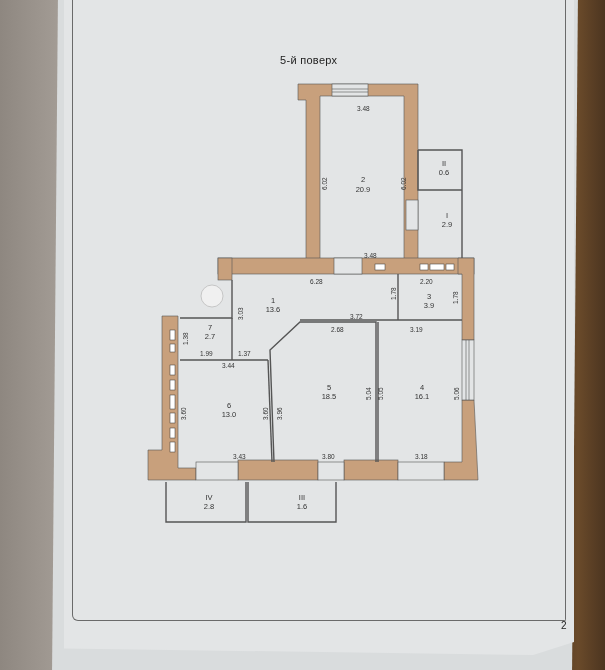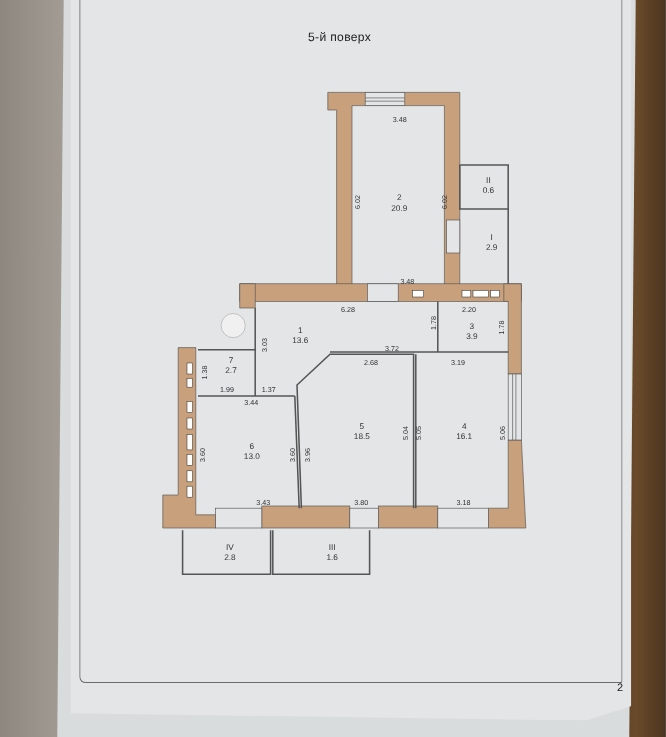--- a/index.html
+++ b/index.html
@@ -2,21 +2,21 @@
 <html><head>
   <meta charset="utf-8">
   <style>
     html,body{margin:0;padding:0;}
     body{width:605px;height:670px;position:relative;overflow:hidden;background:#4a3a2a;font-family:"Liberation Sans",sans-serif;}
     .bg-left{position:absolute;left:0;top:0;width:62px;height:670px;background:linear-gradient(90deg,#8e8780,#a49d96);}
     .bg-right{position:absolute;right:0;top:0;width:45px;height:670px;background:linear-gradient(90deg,#5a4025,#6a4a2a 40%,#4c3520);}
     .page-under{position:absolute;left:55px;top:0;width:520px;height:670px;background:#d9dcdd;transform:skewX(-0.5deg);}
     .page{position:absolute;left:64px;top:0;width:510px;height:655px;background:#e3e5e6;clip-path:polygon(0 0,100% 0,100% 98%,92% 100%,0 99%);}
     .frame{position:absolute;left:72px;top:0;width:492px;height:620px;border-left:1px solid #6a6a6a;border-right:1px solid #6a6a6a;border-bottom:1px solid #6a6a6a;border-radius:0 0 2px 6px;}
-    .title{position:absolute;left:280px;top:28px;font-size:11px;color:#222;letter-spacing:0.3px;}
+    .title{position:absolute;left:280px;top:54px;font-size:11px;color:#222;letter-spacing:0.3px;}
     .pagenum{position:absolute;left:561px;top:620px;font-size:10px;color:#222;}
     svg{position:absolute;left:0;top:0;}
     .lbl{font-family:"Liberation Sans",sans-serif;font-size:6.5px;fill:#333;}
     .room{font-family:"Liberation Sans",sans-serif;font-size:7.5px;fill:#333;text-anchor:middle;}
   </style>
 </head>
 <body>
 
 <div class="bg-left"></div>
 <div class="bg-right"></div>

